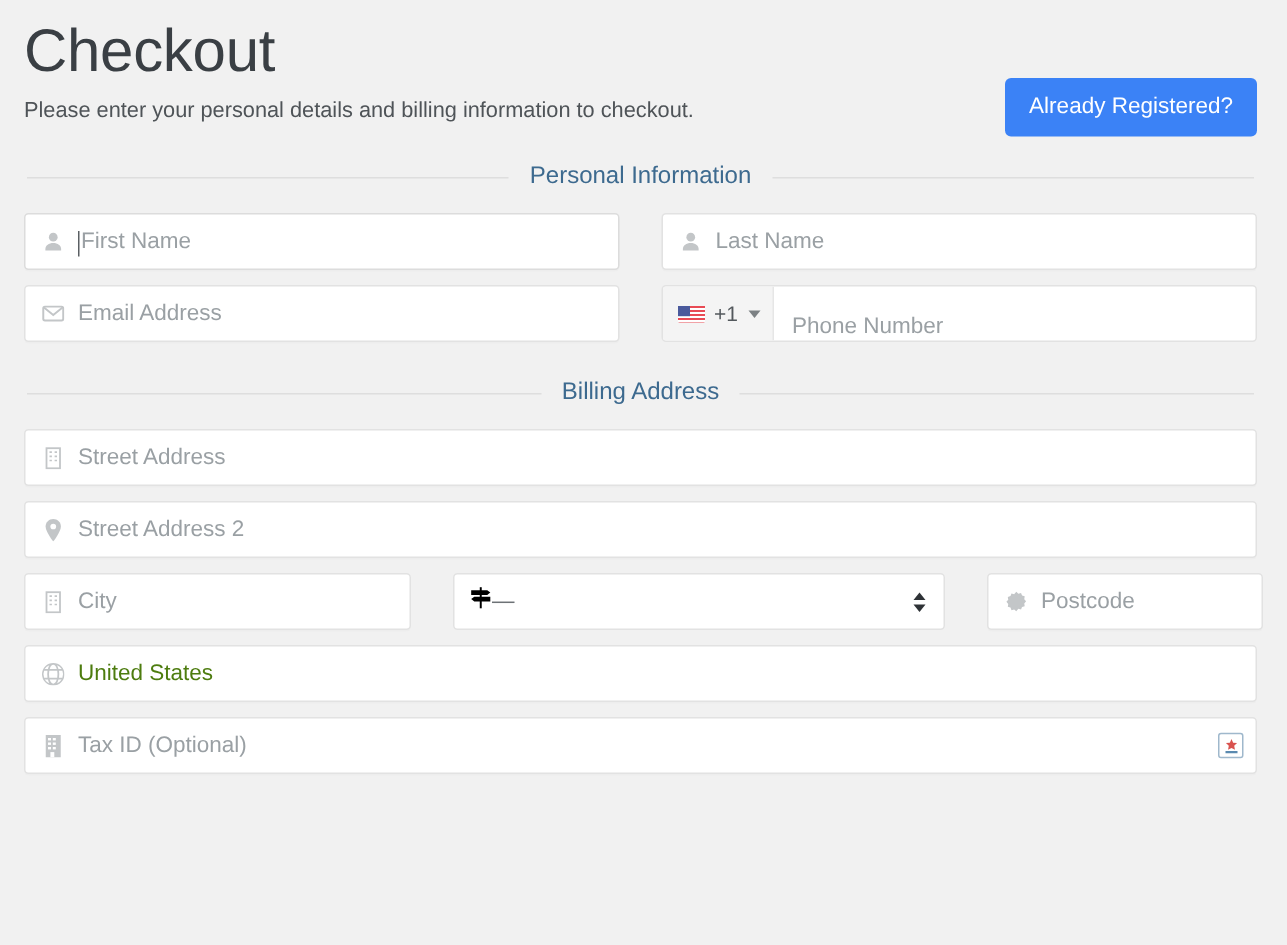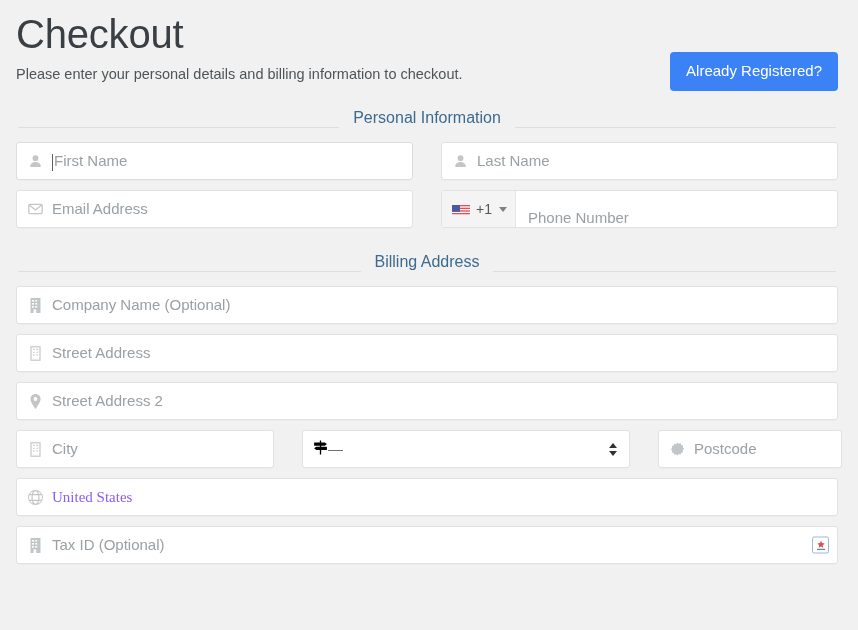--- a/index.html
+++ b/index.html
@@ -50,21 +50,21 @@
     font-family: "Liberation Sans", sans-serif;
     padding: 10px 16px 11px 16px;
     cursor: pointer;
     line-height: 18px;
     white-space: nowrap;
   }
 
   
   .section-divider {
     display: flex;
-    align-items: flex-end;
+    align-items: center;
     margin: 24px 0 14px 0;
     padding: 0 2px;
   }
   .section-divider .rule {
     flex: 1 1 auto;
     height: 1px;
     background: #dedede;
   }
   .section-divider .section-title {
     flex: 0 0 auto;
@@ -111,21 +111,21 @@
   .field .ficon svg { display: block; }
   .ph {
     flex: 1 1 auto;
     color: #9aa0a4;
     font-size: 15px;
     line-height: 18px;
     white-space: nowrap;
     overflow: hidden;
     text-overflow: ellipsis;
   }
-  .ph.value { color: #8b5cf6; font-family: Liberation Serif, serif; }
+  .ph.value { color: #4d7c0f; }
 
   
   .caret {
     display: inline-block;
     width: 1px;
     height: 17px;
     background: #5a5f63;
     margin-right: 1px;
     vertical-align: middle;
     position: relative;
@@ -331,146 +331,125 @@
       </div>
     </div>
   </div>
 
   <div class="section-divider">
     <span class="rule"></span>
     <span class="section-title">Billing Address</span>
     <span class="rule"></span>
   </div>
 
+
   <div class="row">
+    <div class="col">
+      <div class="field">
+        <span class="ficon">
+          <svg width="13" height="15" viewBox="0 0 13 15" fill="none" stroke="currentColor" stroke-width="1.2">
+              <rect x="2" y="0.8" width="9" height="13.4"></rect>
+              <g stroke="currentColor" stroke-width="1.1">
+                <path d="M4 3.4h1.6M7.4 3.4H9M4 6.2h1.6M7.4 6.2H9M4 9h1.6M7.4 9H9"></path>
+              </g>
+            </svg>
+        </span>
+        <span class="ph">Street Address</span>
+      </div>
+    </div>
+  </div>
+
+  <div class="row">
+    <div class="col">
+      <div class="field">
+        <span class="ficon">
+          <svg width="11" height="15" viewBox="0 0 11 15" fill="currentColor">
+              <path d="M5.5 0C2.6 0 .4 2.2.4 5c0 3.6 5.1 10 5.1 10s5.1-6.4 5.1-10c0-2.8-2.2-5-5.1-5z"></path>
+              <circle cx="5.5" cy="5" r="1.9" fill="#ffffff"></circle>
+            </svg>
+        </span>
+        <span class="ph">Street Address 2</span>
+      </div>
+    </div>
+  </div>
+
+  <div class="addr-row">
+    <div class="addr-city">
+      <div class="field">
+        <span class="ficon">
+          <svg width="13" height="15" viewBox="0 0 13 15" fill="none" stroke="currentColor" stroke-width="1.2">
+              <rect x="2" y="0.8" width="9" height="13.4"></rect>
+              <g stroke="currentColor" stroke-width="1.1">
+                <path d="M4 3.4h1.6M7.4 3.4H9M4 6.2h1.6M7.4 6.2H9M4 9h1.6M7.4 9H9"></path>
+              </g>
+            </svg>
+        </span>
+        <span class="ph">City</span>
+      </div>
+    </div>
+    <div class="addr-gap1"></div>
+    <div class="addr-state">
+      <div class="select-field">
+        <span class="ficon">
+          <svg width="15" height="15" viewBox="0 0 16 16" fill="currentColor">
+              <rect x="7.3" y="0.5" width="1.4" height="15"></rect>
+              <path d="M1.2 2.6h11.4l2.2 1.7-2.2 1.7H1.2z"></path>
+              <path d="M14.8 7.2H3.4L1.2 8.9l2.2 1.7h11.4z"></path>
+            </svg>
+        </span>
+        <span class="sel-val">—</span>
+        <span class="stepper">
+          <span class="up"></span>
+          <span class="down"></span>
+        </span>
+      </div>
+    </div>
+    <div class="addr-gap2"></div>
+    <div class="addr-post">
+      <div class="field">
+        <span class="ficon">
+          <svg width="15" height="15" viewBox="0 0 16 16" fill="currentColor">
+              <path d="M8 0.6l1.5 1.3 1.9-.5.7 1.8 1.9.6-.3 2 1.3 1.5-1.3 1.5.3 2-1.9.6-.7 1.8-1.9-.5L8 14.4l-1.5-1.3-1.9.5-.7-1.8-1.9-.6.3-2L1 7.7l1.3-1.5-.3-2 1.9-.6.7-1.8 1.9.5z"></path>
+            </svg>
+        </span>
+        <span class="ph">Postcode</span>
+      </div>
+    </div>
+  </div>
+
+  <div class="row">
+    <div class="col">
+      <div class="field">
+        <span class="ficon">
+          <svg width="15" height="15" viewBox="0 0 16 16" fill="currentColor">
+              <path d="M8 0a8 8 0 100 16A8 8 0 008 0zm0 1.3c1 0 2 1.1 2.5 2.9H5.5C6 2.4 7 1.3 8 1.3zM4.2 4.2H1.9A6.8 6.8 0 015.2 1.6c-.4.7-.8 1.6-1 2.6zm-.3 1.3a16 16 0 000 5H1.5a6.7 6.7 0 010-5h2.4zm.3 6.3c.2 1 .6 1.9 1 2.6a6.8 6.8 0 01-3.3-2.6h2.3zm1.3 0h5c-.5 1.8-1.5 2.9-2.5 2.9s-2-1.1-2.5-2.9zm5.3-1.3h-5.6a14 14 0 010-5h5.6a14 14 0 010 5zm1.3-5h2.4a6.7 6.7 0 010 5h-2.4a16 16 0 000-5zm1.9-1.3h-2.3c-.2-1-.6-1.9-1-2.6a6.8 6.8 0 013.3 2.6zm-3.3 10.2c.4-.7.8-1.6 1-2.6h2.3a6.8 6.8 0 01-3.3 2.6z"></path>
+            </svg>
+        </span>
+        <span class="ph value">United States</span>
+      </div>
+    </div>
+  </div>
+
+  <div class="row taxid-wrap">
     <div class="col">
       <div class="field">
         <span class="ficon">
           <svg width="13" height="15" viewBox="0 0 13 15" fill="currentColor">
               <path d="M1.5 0h10v15h-10z"></path>
               <g fill="#ffffff">
                 <rect x="3" y="2" width="2" height="1.6"></rect>
                 <rect x="6.2" y="2" width="2" height="1.6"></rect>
                 <rect x="3" y="5" width="2" height="1.6"></rect>
                 <rect x="6.2" y="5" width="2" height="1.6"></rect>
                 <rect x="3" y="8" width="2" height="1.6"></rect>
                 <rect x="6.2" y="8" width="2" height="1.6"></rect>
                 <rect x="4.6" y="11.4" width="2.6" height="3.6"></rect>
               </g>
             </svg>
         </span>
-        <span class="ph">Company Name (Optional)</span>
-      </div>
-    </div>
-  </div>
-
-  <div class="row">
-    <div class="col">
-      <div class="field">
-        <span class="ficon">
-          <svg width="13" height="15" viewBox="0 0 13 15" fill="none" stroke="currentColor" stroke-width="1.2">
-              <rect x="2" y="0.8" width="9" height="13.4"></rect>
-              <g stroke="currentColor" stroke-width="1.1">
-                <path d="M4 3.4h1.6M7.4 3.4H9M4 6.2h1.6M7.4 6.2H9M4 9h1.6M7.4 9H9"></path>
-              </g>
-            </svg>
-        </span>
-        <span class="ph">Street Address</span>
-      </div>
-    </div>
-  </div>
-
-  <div class="row">
-    <div class="col">
-      <div class="field">
-        <span class="ficon">
-          <svg width="11" height="15" viewBox="0 0 11 15" fill="currentColor">
-              <path d="M5.5 0C2.6 0 .4 2.2.4 5c0 3.6 5.1 10 5.1 10s5.1-6.4 5.1-10c0-2.8-2.2-5-5.1-5z"></path>
-              <circle cx="5.5" cy="5" r="1.9" fill="#ffffff"></circle>
-            </svg>
-        </span>
-        <span class="ph">Street Address 2</span>
-      </div>
-    </div>
-  </div>
-
-  <div class="addr-row">
-    <div class="addr-city">
-      <div class="field">
-        <span class="ficon">
-          <svg width="13" height="15" viewBox="0 0 13 15" fill="none" stroke="currentColor" stroke-width="1.2">
-              <rect x="2" y="0.8" width="9" height="13.4"></rect>
-              <g stroke="currentColor" stroke-width="1.1">
-                <path d="M4 3.4h1.6M7.4 3.4H9M4 6.2h1.6M7.4 6.2H9M4 9h1.6M7.4 9H9"></path>
-              </g>
-            </svg>
-        </span>
-        <span class="ph">City</span>
-      </div>
-    </div>
-    <div class="addr-gap1"></div>
-    <div class="addr-state">
-      <div class="select-field">
-        <span class="ficon">
-          <svg width="15" height="15" viewBox="0 0 16 16" fill="currentColor">
-              <rect x="7.3" y="0.5" width="1.4" height="15"></rect>
-              <path d="M1.2 2.6h11.4l2.2 1.7-2.2 1.7H1.2z"></path>
-              <path d="M14.8 7.2H3.4L1.2 8.9l2.2 1.7h11.4z"></path>
-            </svg>
-        </span>
-        <span class="sel-val">—</span>
-        <span class="stepper">
-          <span class="up"></span>
-          <span class="down"></span>
-        </span>
-      </div>
-    </div>
-    <div class="addr-gap2"></div>
-    <div class="addr-post">
-      <div class="field">
-        <span class="ficon">
-          <svg width="15" height="15" viewBox="0 0 16 16" fill="currentColor">
-              <path d="M8 0.6l1.5 1.3 1.9-.5.7 1.8 1.9.6-.3 2 1.3 1.5-1.3 1.5.3 2-1.9.6-.7 1.8-1.9-.5L8 14.4l-1.5-1.3-1.9.5-.7-1.8-1.9-.6.3-2L1 7.7l1.3-1.5-.3-2 1.9-.6.7-1.8 1.9.5z"></path>
-            </svg>
-        </span>
-        <span class="ph">Postcode</span>
-      </div>
-    </div>
-  </div>
-
-  <div class="row">
-    <div class="col">
-      <div class="field">
-        <span class="ficon">
-          <svg width="15" height="15" viewBox="0 0 16 16" fill="currentColor">
-              <path d="M8 0a8 8 0 100 16A8 8 0 008 0zm0 1.3c1 0 2 1.1 2.5 2.9H5.5C6 2.4 7 1.3 8 1.3zM4.2 4.2H1.9A6.8 6.8 0 015.2 1.6c-.4.7-.8 1.6-1 2.6zm-.3 1.3a16 16 0 000 5H1.5a6.7 6.7 0 010-5h2.4zm.3 6.3c.2 1 .6 1.9 1 2.6a6.8 6.8 0 01-3.3-2.6h2.3zm1.3 0h5c-.5 1.8-1.5 2.9-2.5 2.9s-2-1.1-2.5-2.9zm5.3-1.3h-5.6a14 14 0 010-5h5.6a14 14 0 010 5zm1.3-5h2.4a6.7 6.7 0 010 5h-2.4a16 16 0 000-5zm1.9-1.3h-2.3c-.2-1-.6-1.9-1-2.6a6.8 6.8 0 013.3 2.6zm-3.3 10.2c.4-.7.8-1.6 1-2.6h2.3a6.8 6.8 0 01-3.3 2.6z"></path>
-            </svg>
-        </span>
-        <span class="ph value">United States</span>
-      </div>
-    </div>
-  </div>
-
-  <div class="row taxid-wrap">
-    <div class="col">
-      <div class="field">
-        <span class="ficon">
-          <svg width="13" height="15" viewBox="0 0 13 15" fill="currentColor">
-              <path d="M1.5 0h10v15h-10z"></path>
-              <g fill="#ffffff">
-                <rect x="3" y="2" width="2" height="1.6"></rect>
-                <rect x="6.2" y="2" width="2" height="1.6"></rect>
-                <rect x="3" y="5" width="2" height="1.6"></rect>
-                <rect x="6.2" y="5" width="2" height="1.6"></rect>
-                <rect x="3" y="8" width="2" height="1.6"></rect>
-                <rect x="6.2" y="8" width="2" height="1.6"></rect>
-                <rect x="4.6" y="11.4" width="2.6" height="3.6"></rect>
-              </g>
-            </svg>
-        </span>
         <span class="ph">Tax ID (Optional)</span>
         <span class="ext-badge">
           <svg width="12" height="12" viewBox="0 0 12 12">
               <path d="M6 1.2l1.1 2.4 2.6.3-1.9 1.8.5 2.6L6 7.1 3.7 8.3l.5-2.6-1.9-1.8 2.6-.3z" fill="#d9534f"></path>
               <path d="M2 9.2h8v1.4H2z" fill="#5a8ab0"></path>
             </svg>
         </span>
       </div>
     </div>
   </div>

